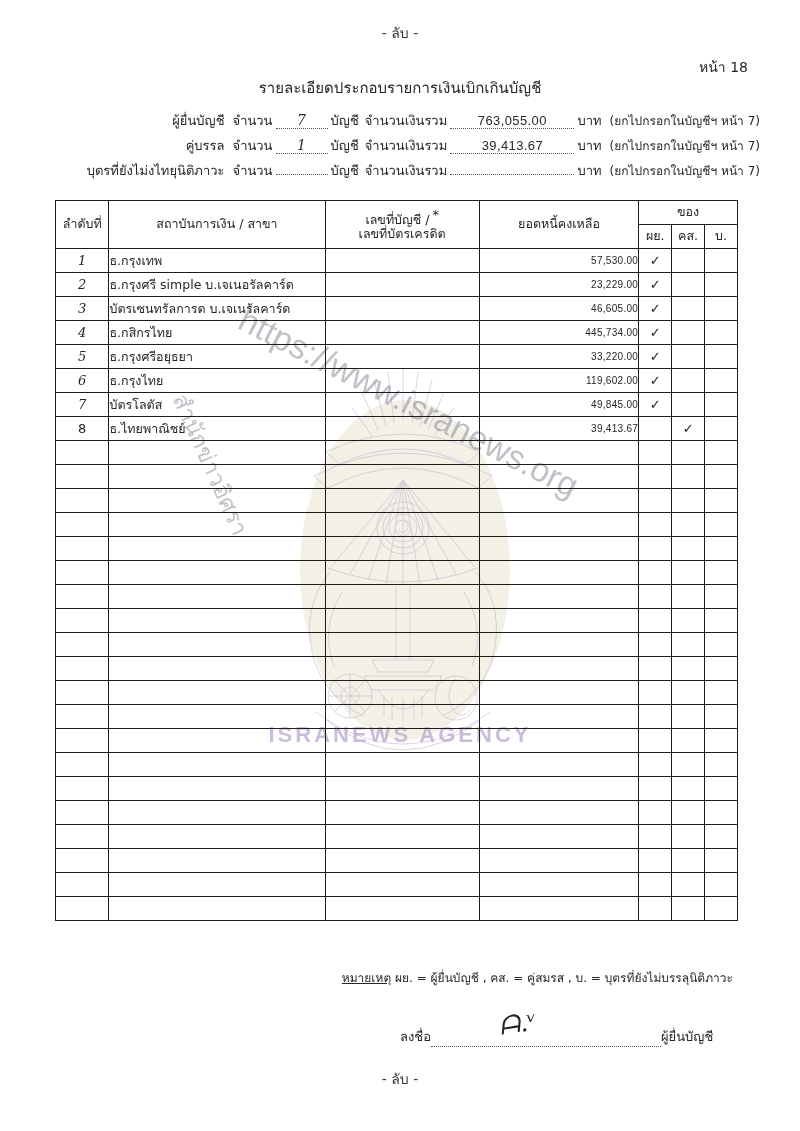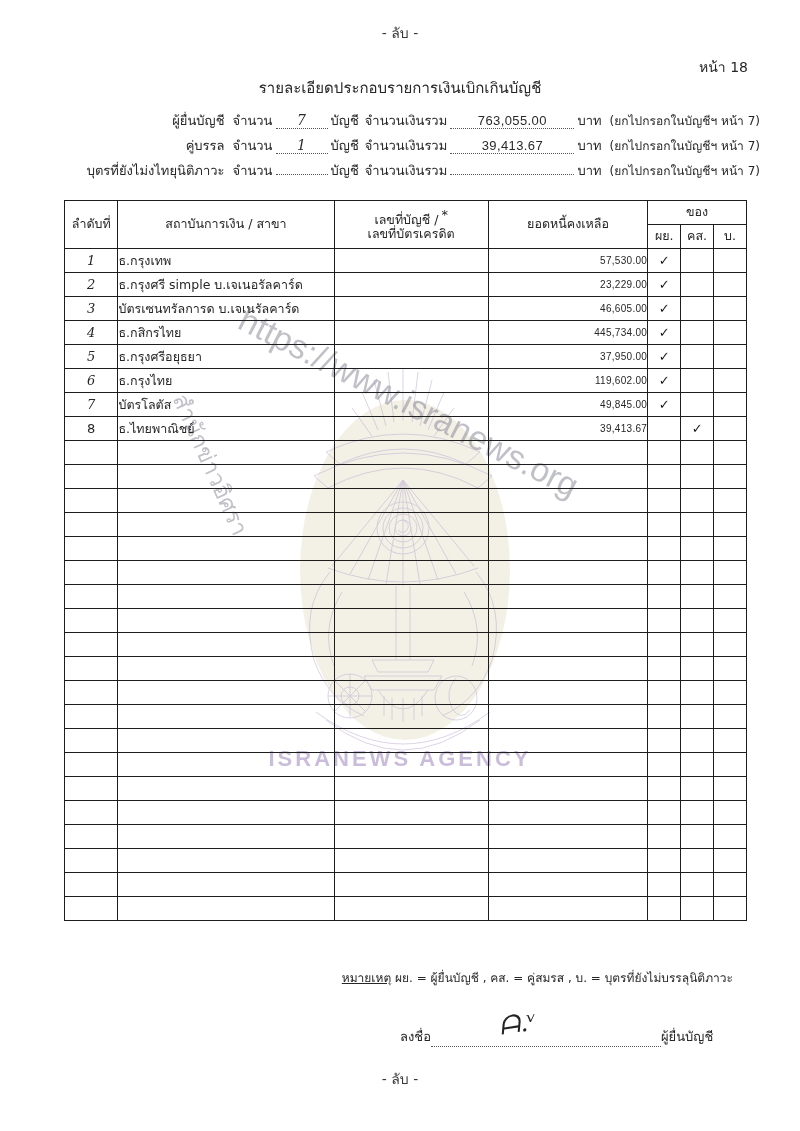--- a/index.html
+++ b/index.html
@@ -51,21 +51,20 @@
     left: 0;
     top: 722px;
     width: 800px;
     text-align: center;
     font-size: 22px;
     letter-spacing: 3px;
     font-weight: bold;
     color: #b9a8cf;
     opacity: 0.75;
     font-family: "Liberation Sans", sans-serif;
-    margin-top: 24px;
   }
   .wm-url {
     position: absolute;
     left: 250px;
     top: 300px;
     width: 520px;
     font-size: 34px;
     color: #8d8d9b;
     opacity: 0.55;
     transform: rotate(27deg);
@@ -147,21 +146,21 @@
     color: #2a2a2a;
     letter-spacing: 0.4px;
   }
   .fill-count { width: 62px; }
   .fill-amount { width: 148px; }
   .sum-note { padding-left: 5px; font-size: 12px; }
 
   
   table.main {
     position: absolute;
-    left: 64px;
+    left: 55px;
     top: 200px;
     width: 683px;
     border-collapse: collapse;
     table-layout: fixed;
     font-size: 12.5px;
   }
   table.main th, table.main td {
     border: 1px solid #1d1d1d;
     padding: 0;
     height: 23px;
@@ -426,21 +425,21 @@
             <td class="acct-cell"></td>
             <td class="amt-cell">445,734.00</td>
             <td class="chk-cell">✓</td>
             <td class="chk-cell"></td>
             <td class="chk-cell"></td>
           </tr>
           <tr>
             <td class="no-cell hand">5</td>
             <td class="inst-cell">ธ.กรุงศรีอยุธยา</td>
             <td class="acct-cell"></td>
-            <td class="amt-cell">37,950.00</td>
+            <td class="amt-cell">33,220.00</td>
             <td class="chk-cell">✓</td>
             <td class="chk-cell"></td>
             <td class="chk-cell"></td>
           </tr>
           <tr>
             <td class="no-cell hand">6</td>
             <td class="inst-cell">ธ.กรุงไทย</td>
             <td class="acct-cell"></td>
             <td class="amt-cell">119,602.00</td>
             <td class="chk-cell">✓</td>

